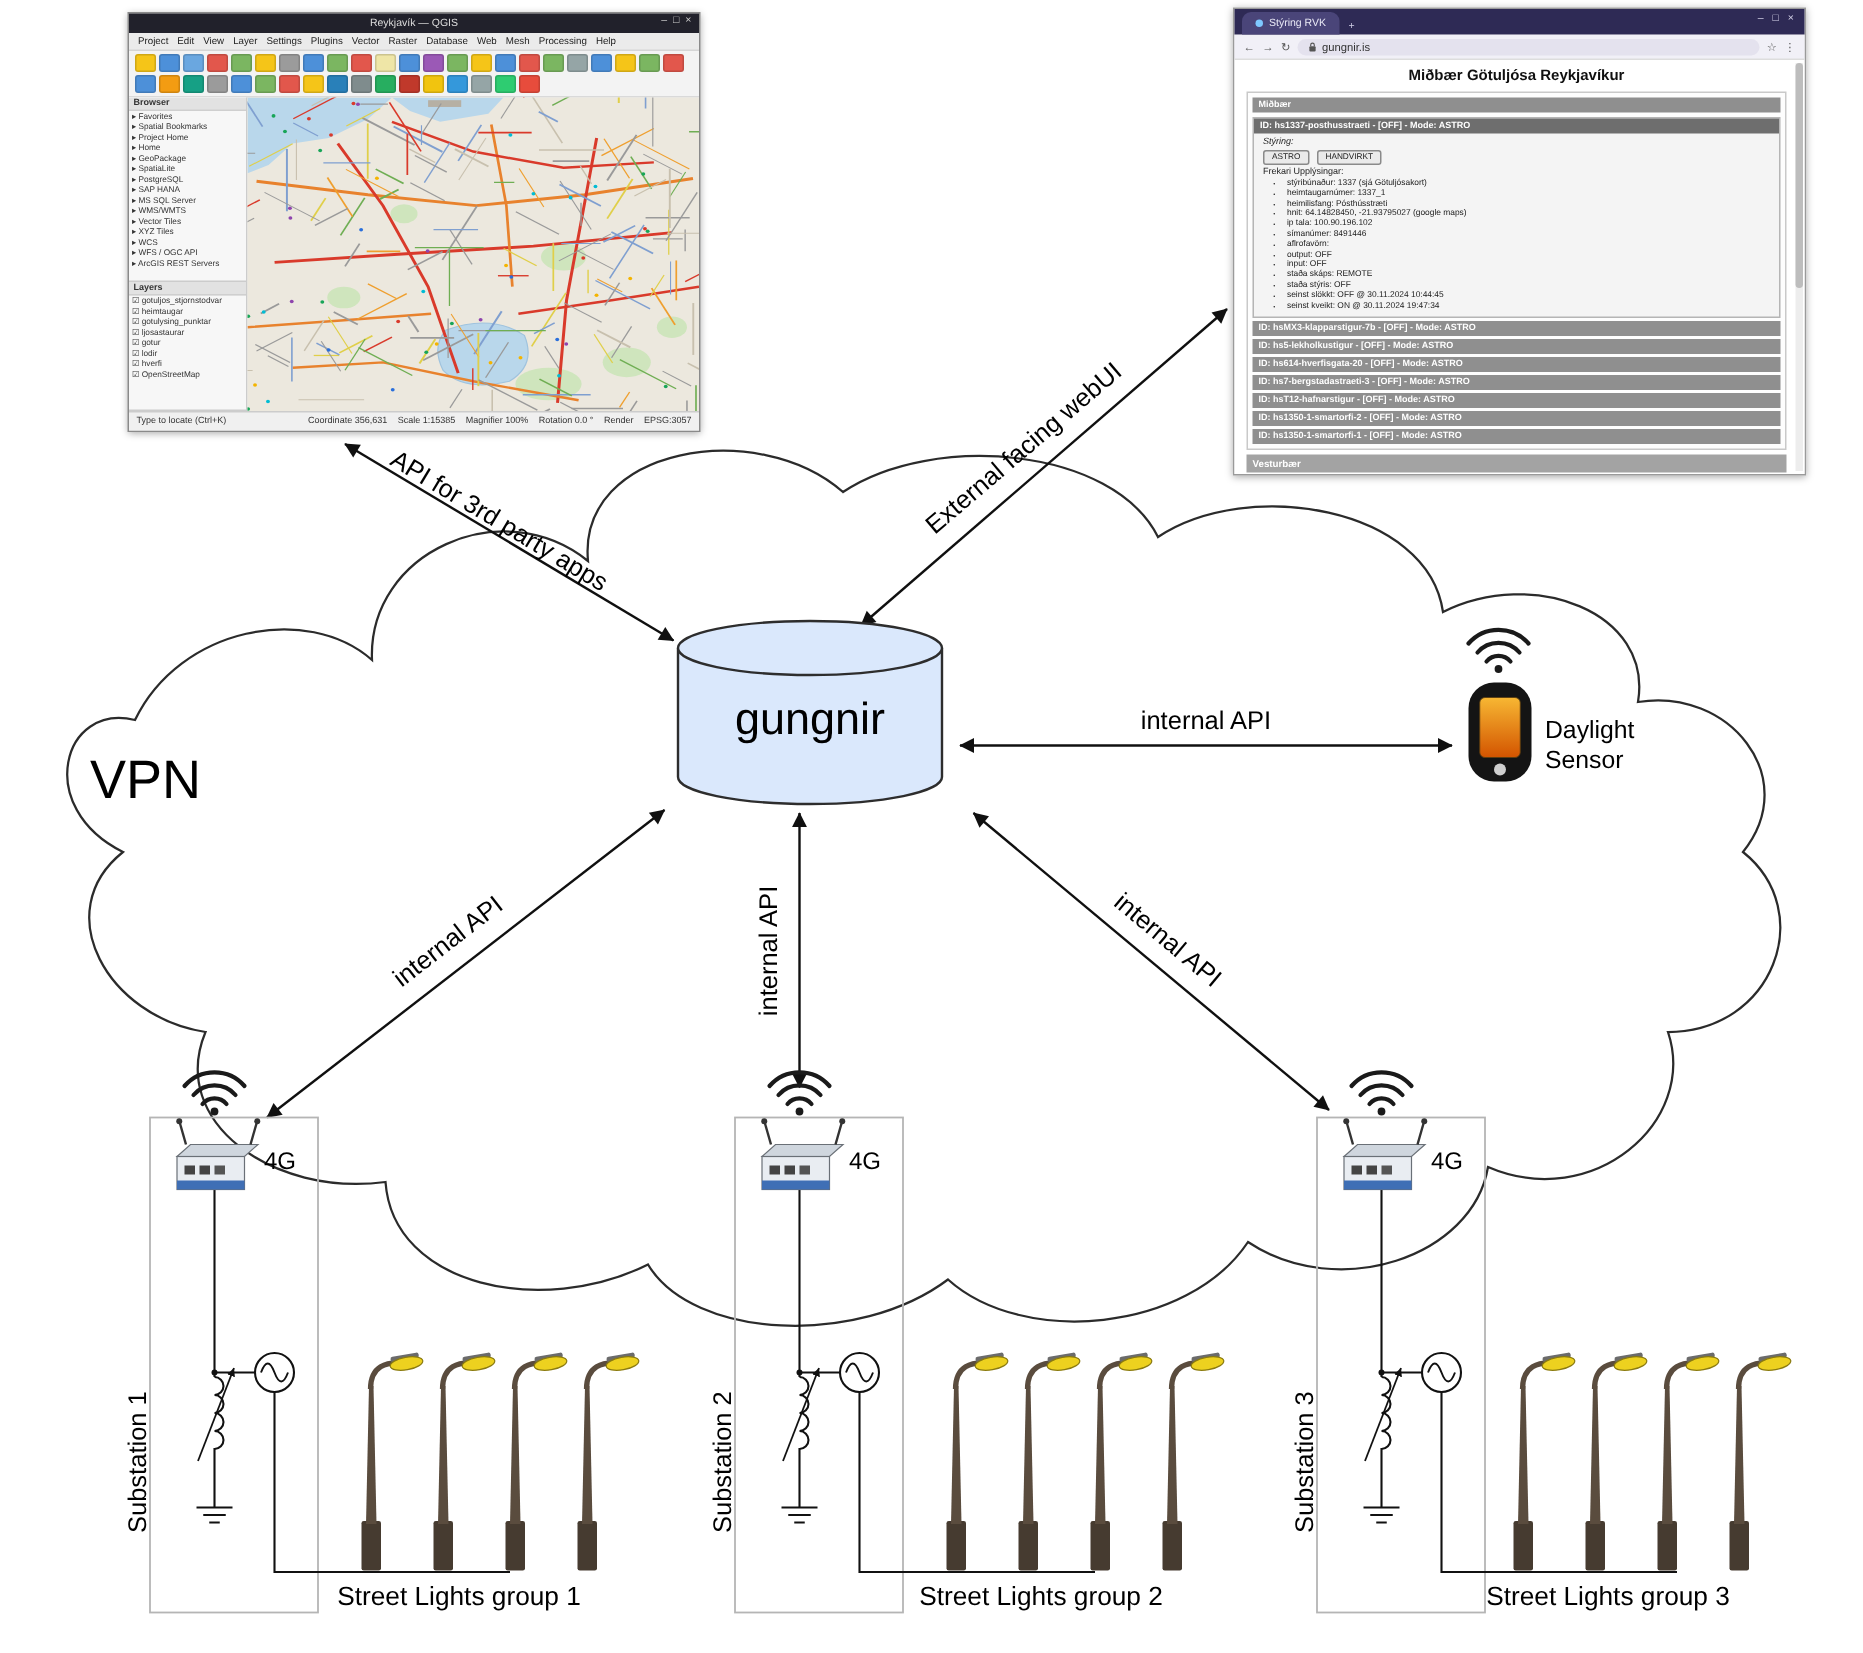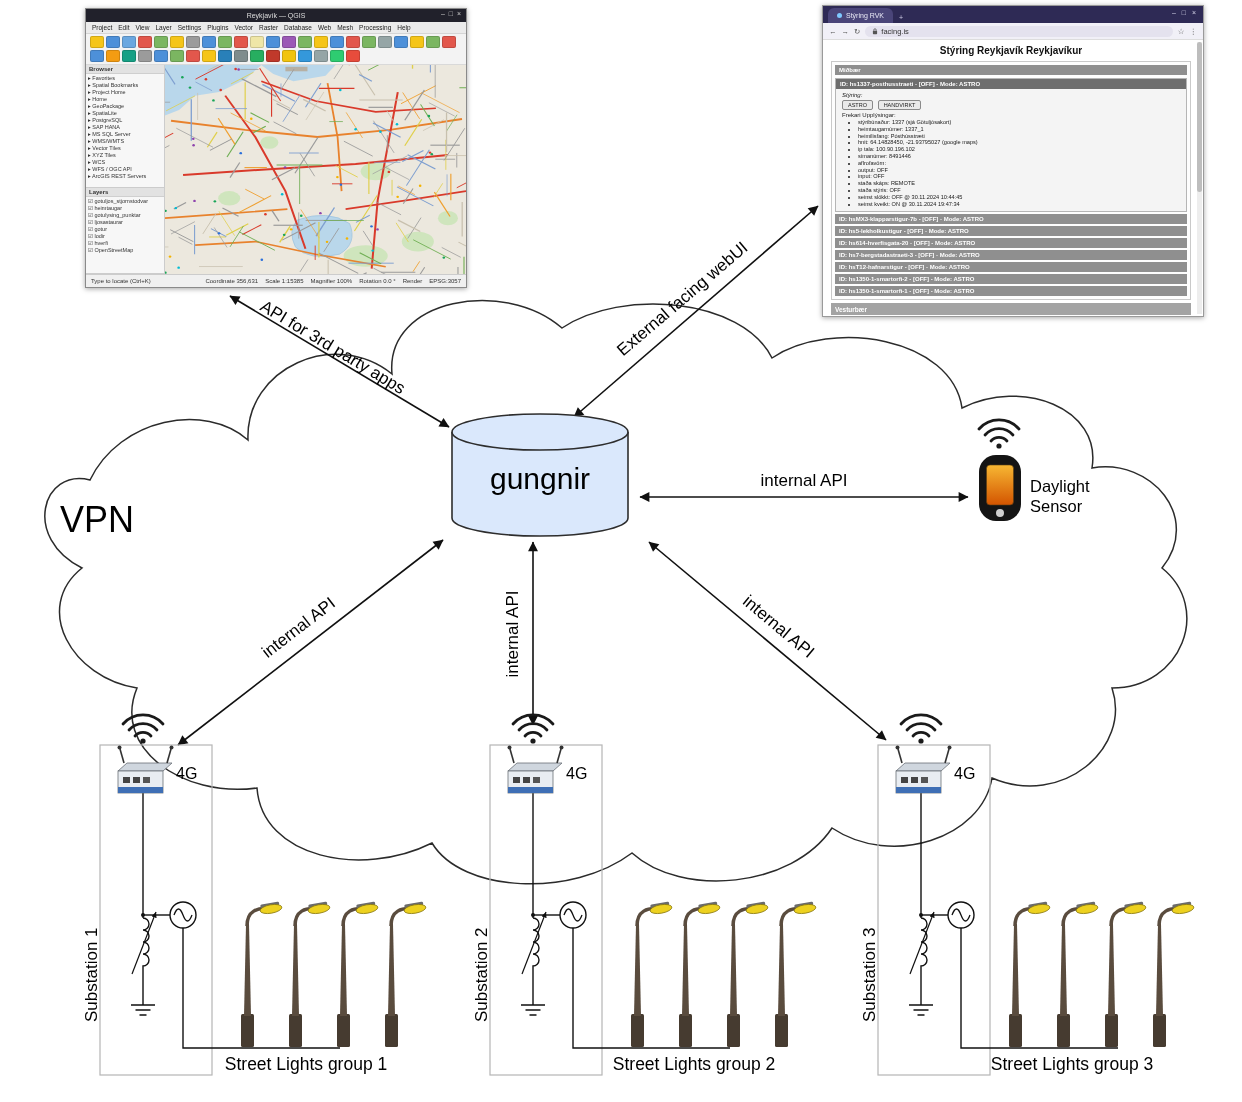--- a/index.html
+++ b/index.html
@@ -558,27 +558,27 @@
     </div>
     <div class="bro-urlbar">
       <span>←</span>
       <span>→</span>
       <span>↻</span>
       <span class="url-pill">
         <svg width="6" height="7" viewBox="0 0 8 10">
           <rect x="1" y="4" width="6" height="5" rx="1" fill="#555"></rect>
           <path d="M2.3,4 V2.8 a1.7,1.7 0 0 1 3.4,0 V4" fill="none" stroke="#555" stroke-width="1.1"></path>
         </svg>
-        <span>facing.is</span>
+        <span>gungnir.is</span>
       </span>
       <span>☆</span>
       <span>⋮</span>
     </div>
     <div class="bro-page">
-      <div class="page-title">Stýring Reykjavík Reykjavíkur</div>
+      <div class="page-title">Miðbær Götuljósa Reykjavíkur</div>
       <div class="section-box">
         <div class="sec-bar">Miðbær</div>
         <div class="card">
           <div class="card-header">ID: hs1337-posthusstraeti - [OFF] - Mode: ASTRO</div>
           <div class="card-body">
             <div class="ctl-label">Stýring:</div>
             <div class="btn-row">
               <span class="btn">ASTRO</span>
               <span class="btn">HANDVIRKT</span>
             </div>

